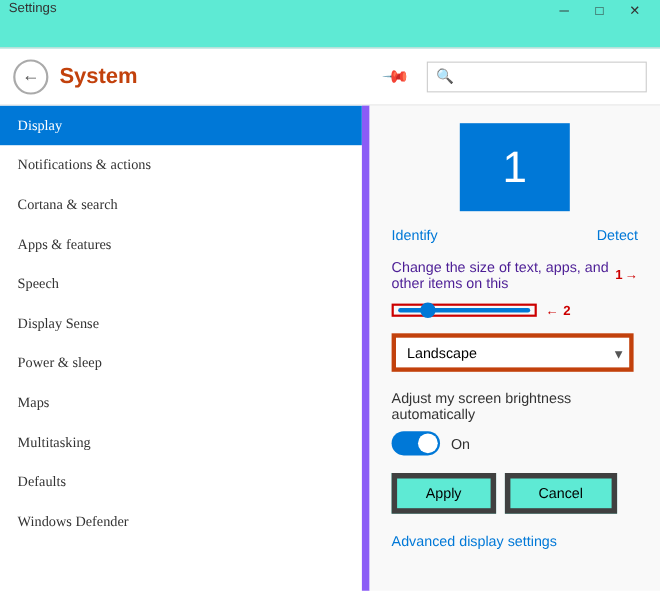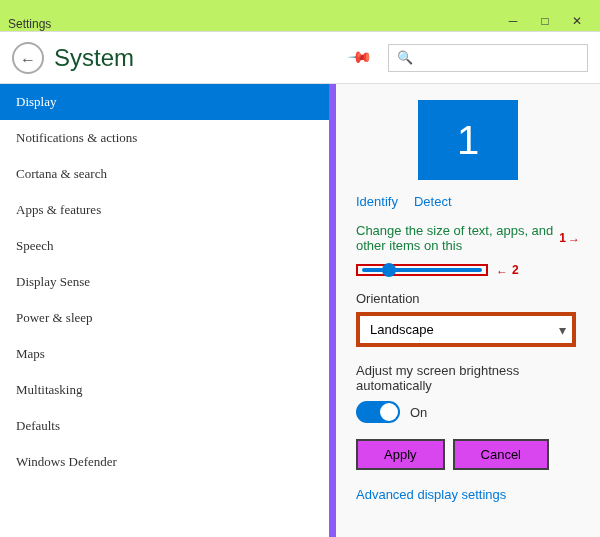--- a/index.html
+++ b/index.html
@@ -8,24 +8,24 @@
       width: 600px;
       height: 537px;
       font-family: 'Segoe UI', Arial, sans-serif;
       font-size: 14px;
       background: #fff;
       overflow: hidden;
     }
 
     
     .title-bar {
-      background: #bef264;
-      height: 32px;
-      display: flex;
-      align-items: flex-end;
+      background: #5eead4;
+      height: 44px;
+      display: flex;
+      align-items: flex-start;
       padding: 0 8px;
       border-bottom: 1px solid #ddd;
     }
     .title-bar-title {
       font-size: 12px;
       color: #333;
       flex: 1;
     }
     .title-bar-controls {
       display: flex;
@@ -66,23 +66,23 @@
       border-radius: 50%;
       border: 2px solid #aaa;
       display: flex;
       align-items: center;
       justify-content: center;
       cursor: pointer;
       color: #555;
       font-size: 16px;
     }
     .header-title {
-      font-size: 24px;
-      font-weight: 400;
-      color: #14532d;
+      font-size: 20px;
+      font-weight: 700;
+      color: #c2410c;
       flex: 1;
     }
     .pin-icon {
       color: #0078d7;
       font-size: 16px;
       margin-right: 8px;
       transform: rotate(45deg);
       display: inline-block;
     }
     .search-box {
@@ -155,40 +155,41 @@
       align-items: center;
       justify-content: center;
       color: white;
       font-size: 40px;
       font-weight: 300;
     }
 
     
     .links-row {
       display: flex;
-      gap: 16px;
+      gap: 28px;
       margin-bottom: 14px;
+      justify-content: space-between;
     }
     .link-text {
       color: #0078d7;
       cursor: pointer;
       font-size: 13px;
       text-decoration: none;
     }
 
     
     .description-row {
       display: flex;
       align-items: center;
       margin-bottom: 10px;
       position: relative;
     }
     .description-text {
       font-size: 13px;
-      color: #15803d;
+      color: #4c1d95;
       flex: 1;
     }
     .arrow-annotation {
       display: flex;
       align-items: center;
       color: #cc0000;
       font-size: 12px;
       font-weight: bold;
       margin-left: 4px;
     }
@@ -304,22 +305,22 @@
     }
 
     
     .button-row {
       display: flex;
       gap: 8px;
       margin-bottom: 16px;
     }
     .btn {
       padding: 6px 26px;
-      border: 2px solid #404040;
-      background: #d946ef;
+      border: 5px solid #404040;
+      background: #5eead4;
       font-size: 13px;
       cursor: pointer;
       min-width: 75px;
       text-align: center;
     }
 
     
     .advanced-link {
       color: #0078d7;
       font-size: 13px;
@@ -421,21 +422,20 @@
             <div class="slider-thumb"></div>
           </div>
         </div>
         <div class="slider-annotation">
           <span>←</span>
           <span class="label-2">2</span>
         </div>
       </div>
 
       
-      <div class="orientation-label">Orientation</div>
       <div class="select-wrapper">
         <select class="orientation-select">
           <option>Landscape</option>
           <option>Portrait</option>
           <option>Landscape (flipped)</option>
           <option>Portrait (flipped)</option>
         </select>
         <span class="select-arrow">▾</span>
       </div>
 

